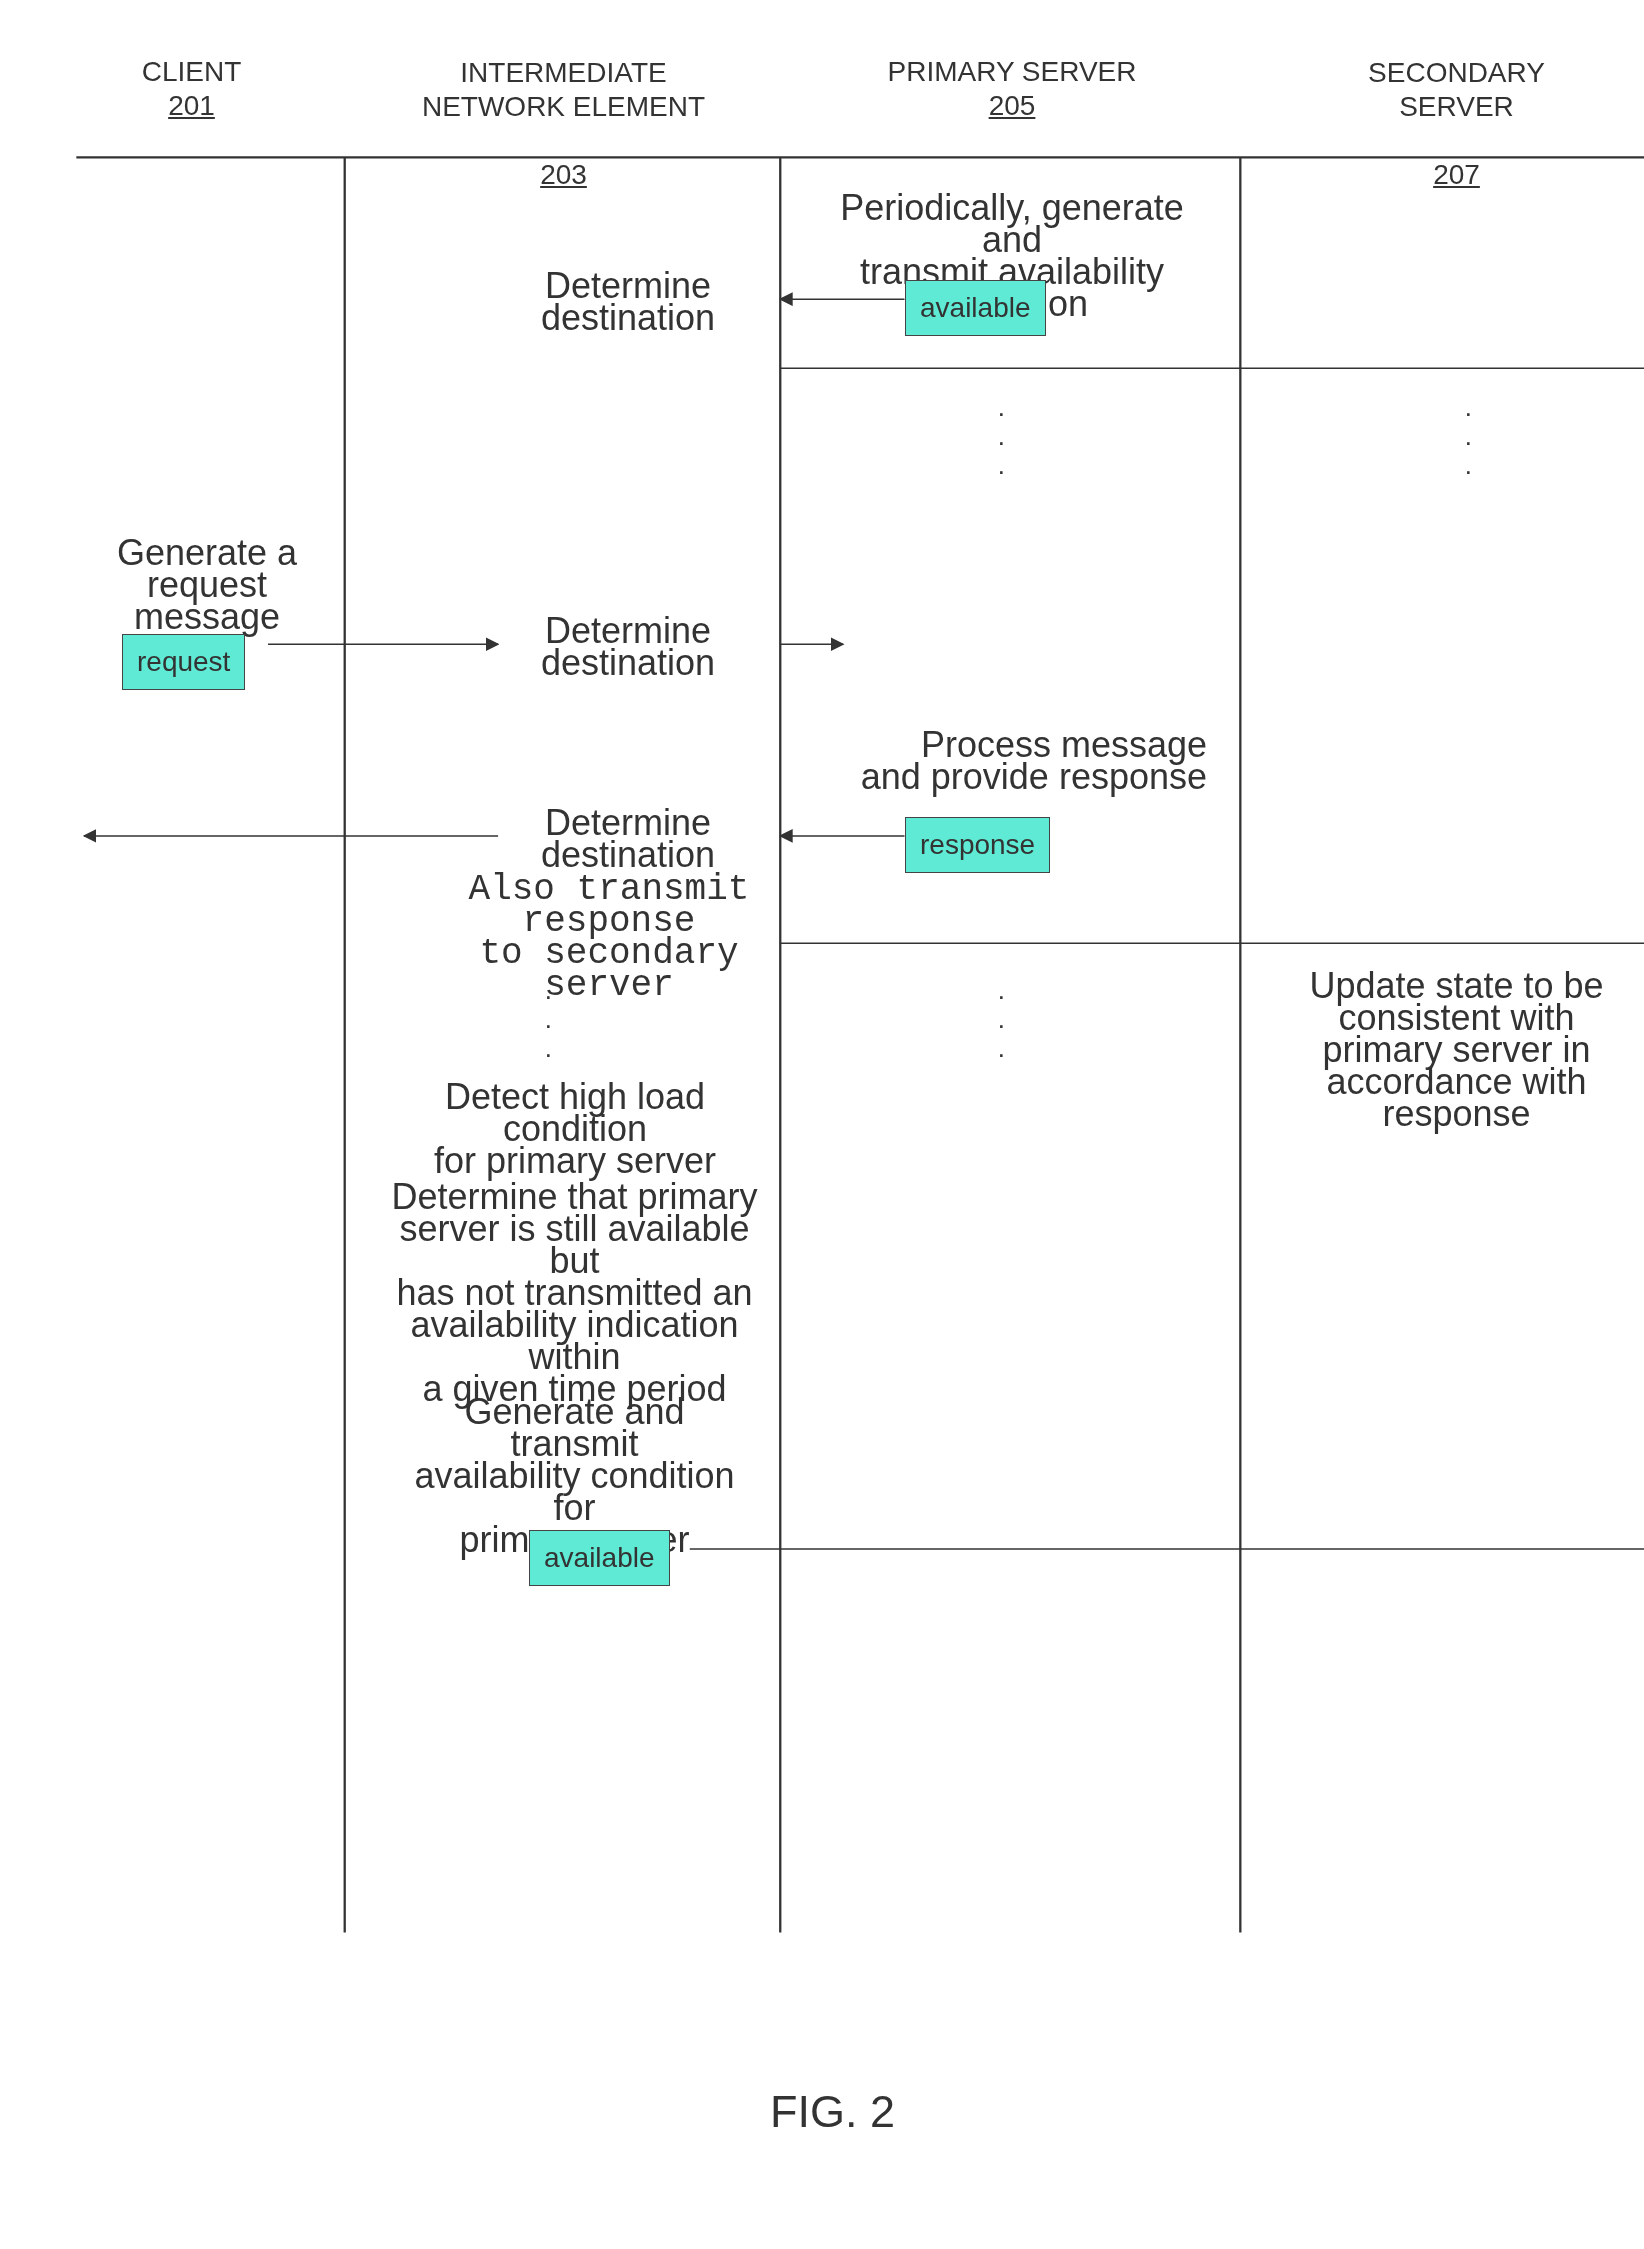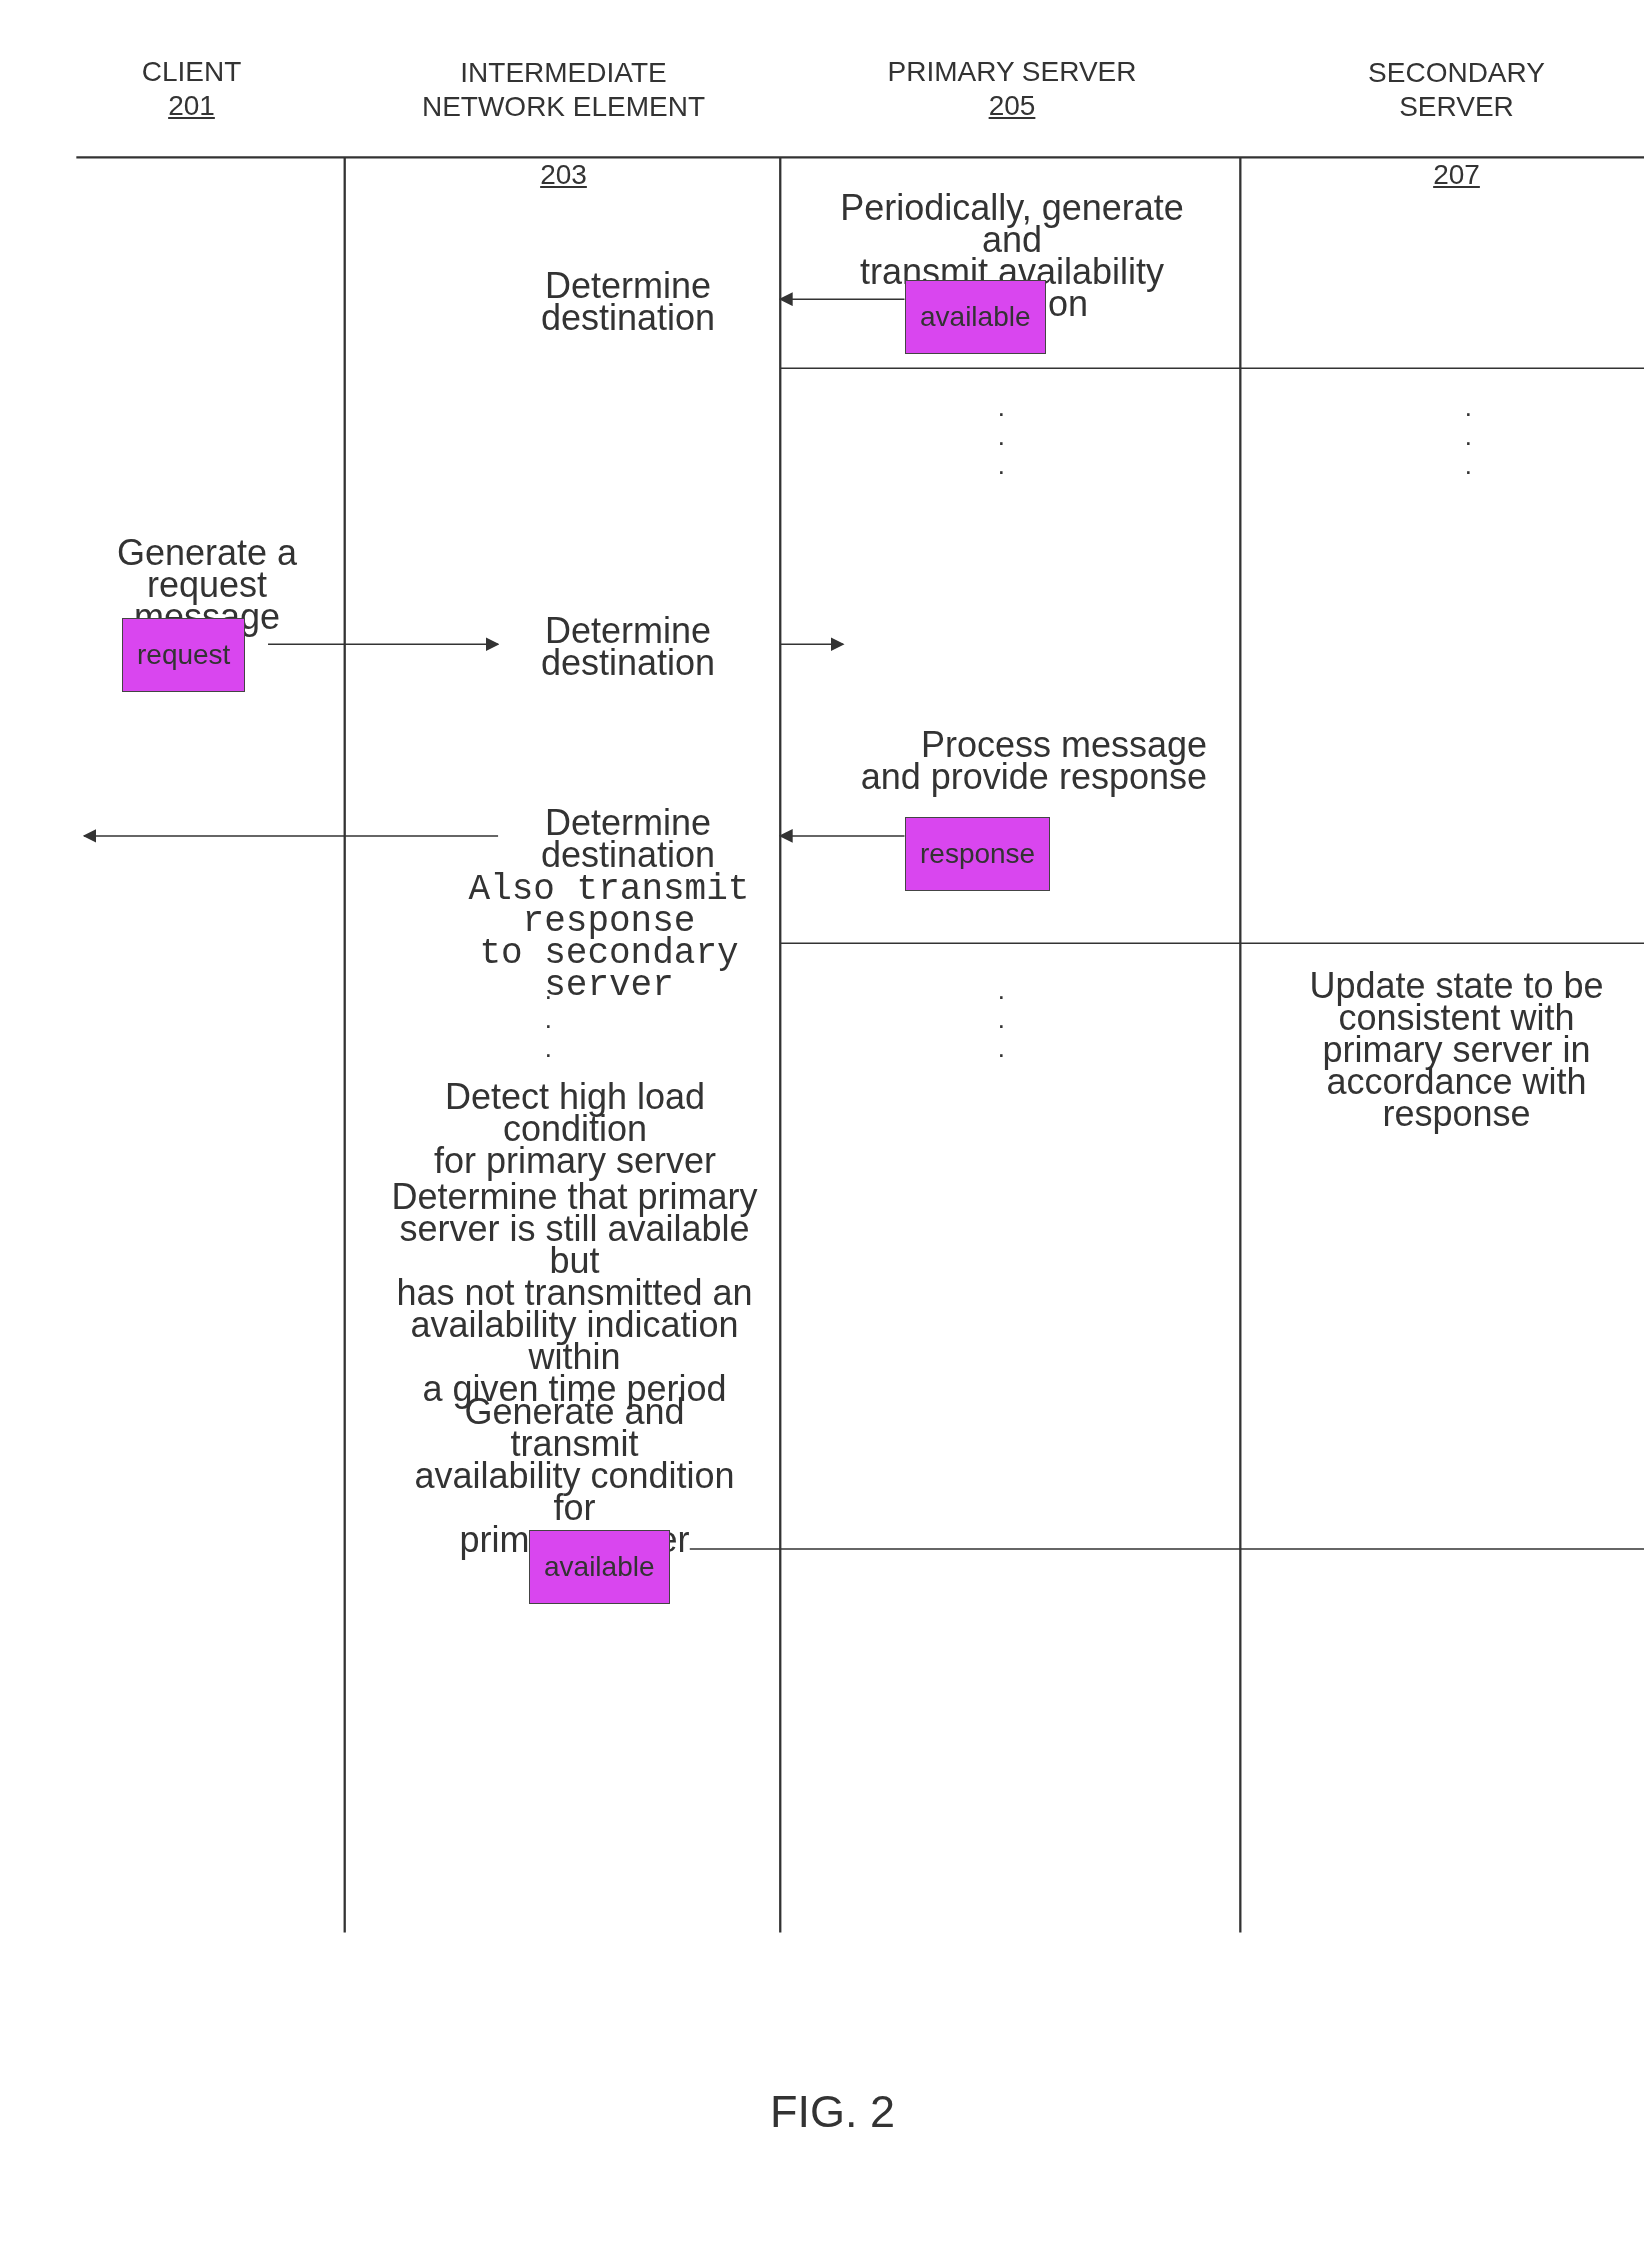--- a/index.html
+++ b/index.html
@@ -27,22 +27,22 @@
   .txt {
     position: absolute;
     font-size: 36px;
     line-height: 32px;
     text-align: center;
   }
   .box {
     position: absolute;
     border: 1.5px solid #444;
     font-size: 28px;
-    padding: 20px 14px;
-    background: #d946ef;
+    padding: 11px 14px;
+    background: #5eead4;
     text-align: center;
   }
   .fig { position: absolute; font-size: 45px; }
   .dots {
     position: absolute;
     font-size: 26px;
     line-height: 29px;
     text-align: center;
     letter-spacing: 0;
   }
@@ -110,21 +110,21 @@
 
   <div class="dots" style="left:959px; top:399px; white-space:pre-line;">·
 ·
 ·</div>
   <div class="dots" style="left:1426px; top:399px; white-space:pre-line;">·
 ·
 ·</div>
 
   <div class="txt" style="left:31px; top:537px; width:276px; white-space:pre-line;">Generate a request
 message</div>
-  <div class="box" style="left:84px; top:618px;">request</div>
+  <div class="box" style="left:84px; top:634px;">request</div>
   <div class="txt" style="left:475px; top:615px; width:230px; white-space:pre-line;">Determine
 destination</div>
 
   <div class="txt" style="left:778px; top:729px; width:391px; white-space:pre-line;text-align:right;">Process message
 and provide response</div>
   <div class="box" style="left:867px; top:817px;">response</div>
   <div class="txt" style="left:475px; top:807px; width:230px; white-space:pre-line;">Determine
 destination</div>
   <div class="txt" style="left:406px; top:874px; width:330px; white-space:pre-line;font-family:Liberation Mono, monospace;">Also transmit response
 to secondary server</div>

